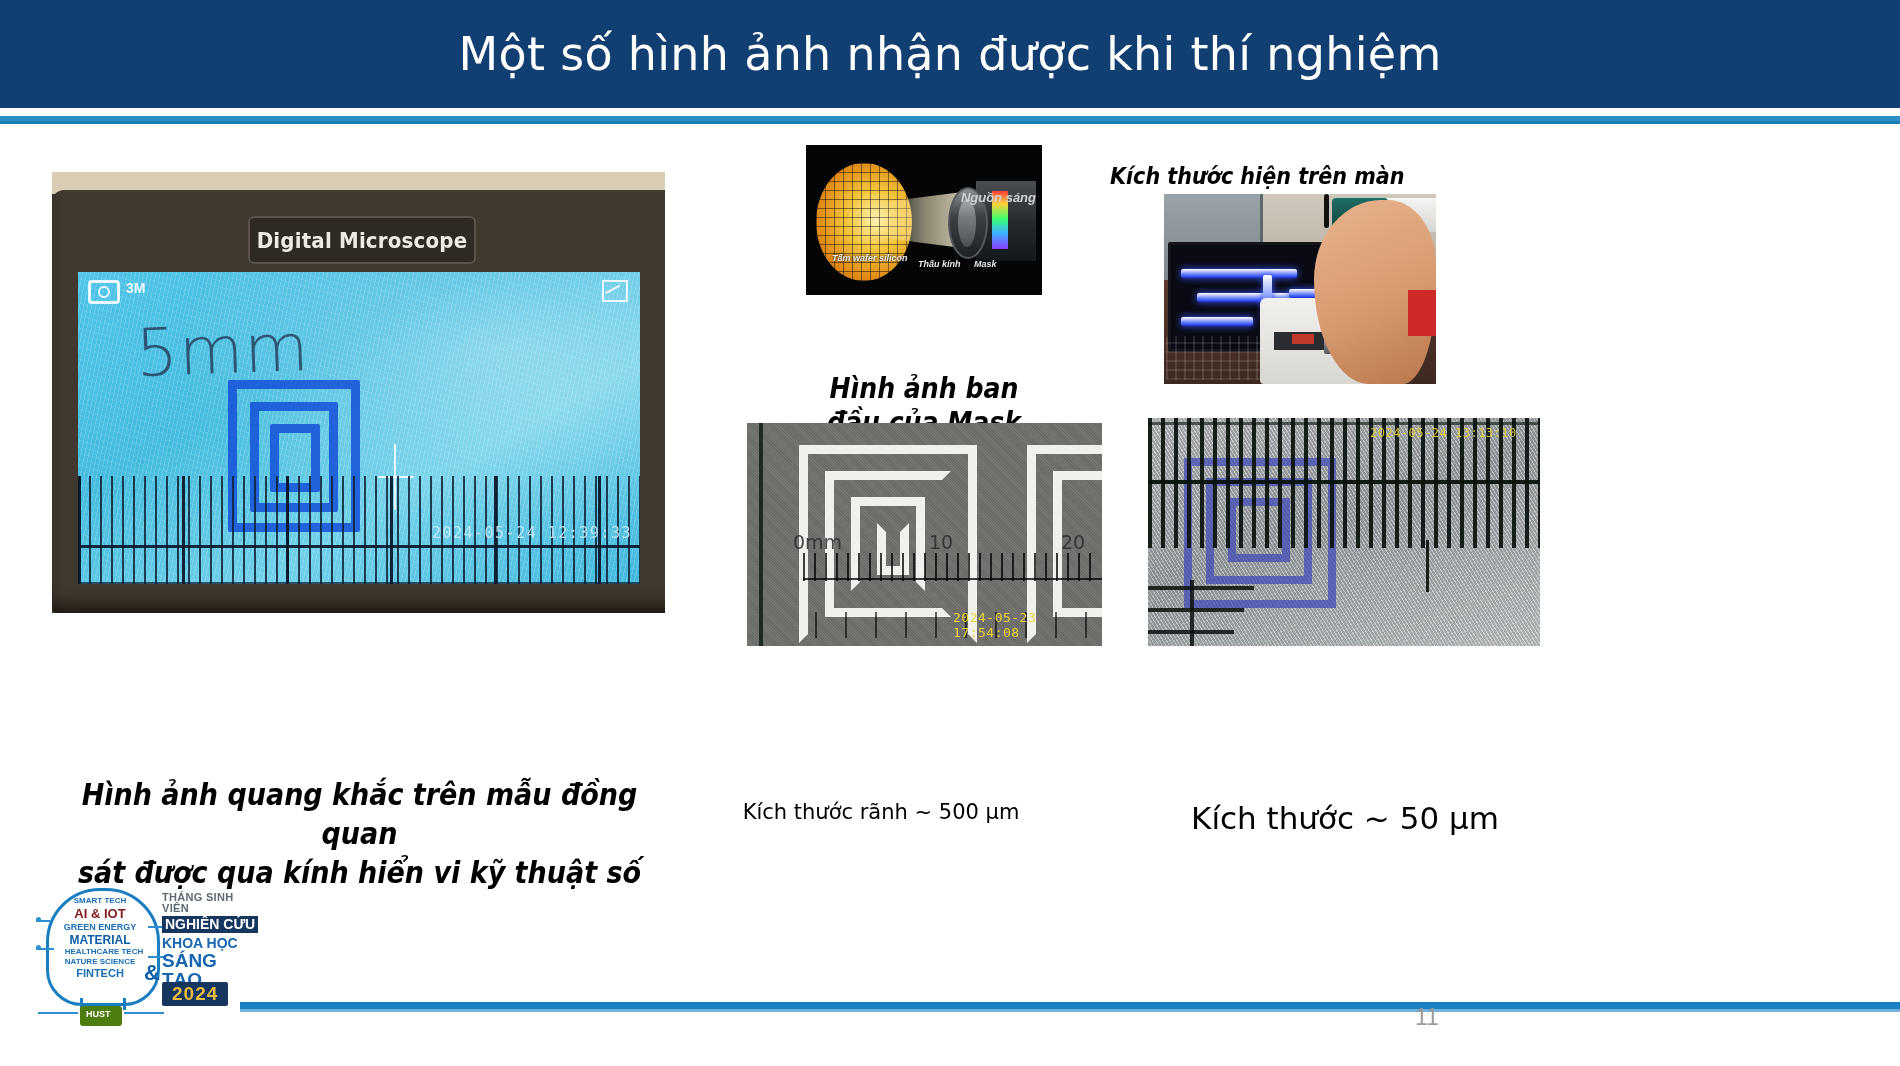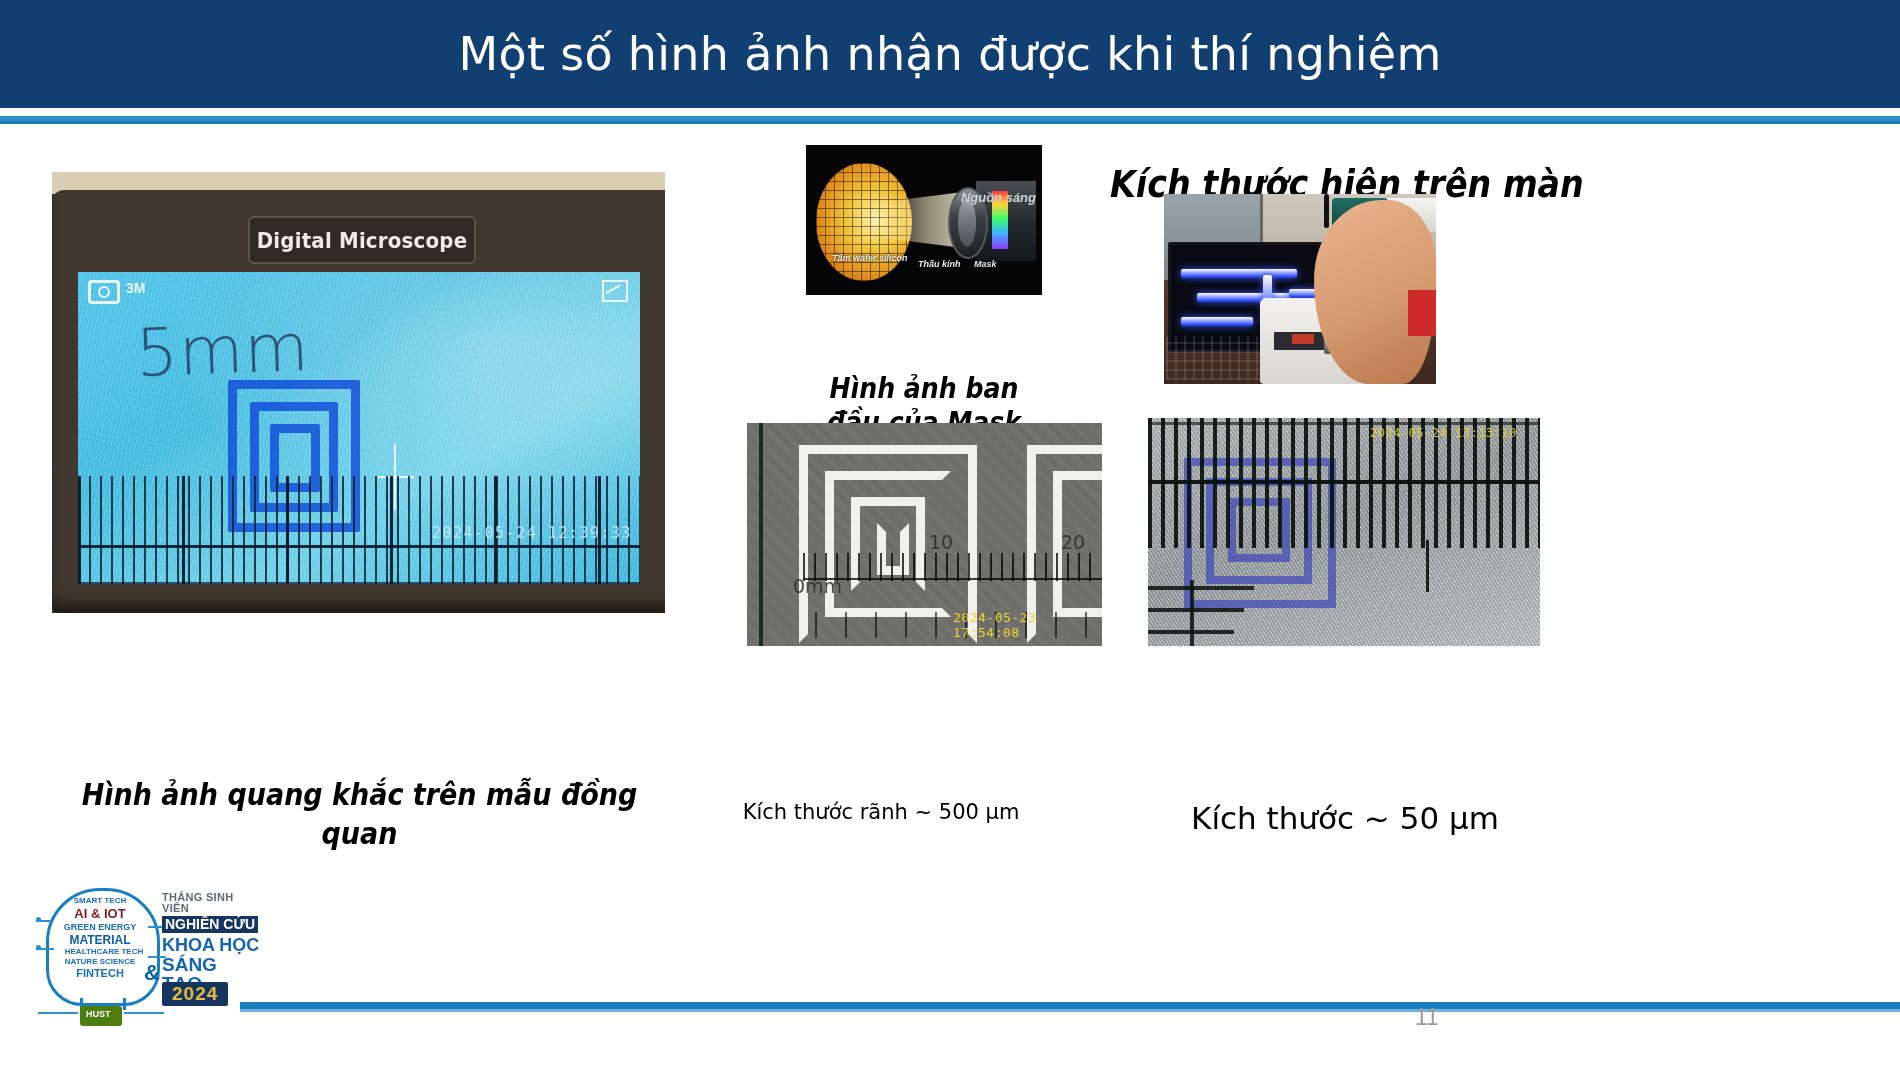--- a/index.html
+++ b/index.html
@@ -154,21 +154,21 @@
   .m3{left:104px;top:74px;width:56px;height:76px;border-bottom-color:transparent;}
   .m4{left:130px;top:100px;width:14px;height:34px;border-top-color:transparent;}
   .m5{left:280px;top:22px;width:150px;height:180px;border-bottom-color:transparent;}
   .m6{left:306px;top:48px;width:98px;height:128px;border-right-color:transparent;}
   .gr-rul{position:absolute;left:56px;top:130px;width:290px;height:28px;
     background:repeating-linear-gradient(90deg,rgba(0,0,0,.75) 0 2px,rgba(0,0,0,0) 2px 11px);}
   .gr-rul2{position:absolute;left:68px;bottom:8px;width:290px;height:26px;
     background:repeating-linear-gradient(90deg,rgba(0,0,0,.6) 0 2px,rgba(0,0,0,0) 2px 30px);}
   .gr-base{position:absolute;left:56px;top:155px;width:300px;height:2px;background:rgba(0,0,0,.75);}
   .gr-t{position:absolute;color:#2b2b2b;font-size:19px;font-family:"DejaVu Sans",sans-serif;opacity:.85;}
-  .gr-t0{left:46px;top:108px;margin-top:44px;}
+  .gr-t0{left:46px;top:108px;}
   .gr-t10{left:182px;top:108px;}
   .gr-t20{left:314px;top:108px;}
   .gr-stamp{position:absolute;left:206px;bottom:6px;color:#e9d52e;font-size:13px;
     font-family:"DejaVu Sans Mono",monospace;letter-spacing:.5px;}
 
   
   #photo-micro50{left:1148px;top:418px;width:392px;height:228px;
     background:linear-gradient(160deg,#b9bcbe,#9aa0a3 45%,#c2c6c8 100%);}
   .mt-noise{position:absolute;inset:0;opacity:.55;
     background:repeating-linear-gradient(58deg,rgba(255,255,255,.55) 0 1px,rgba(0,0,0,.22) 1px 3px);}
@@ -190,21 +190,21 @@
   .mt-stamp{position:absolute;left:222px;top:8px;color:#e4d32c;font-size:12px;
     font-family:"DejaVu Sans Mono",monospace;letter-spacing:.5px;opacity:.9;}
 
   
   .cap{position:absolute;text-align:center;color:#000;}
   .cap-bold-italic{font-weight:700;font-style:italic;
     font-family:"DejaVu Sans Condensed","Liberation Sans",sans-serif;}
   #cap-microscope{left:52px;top:775px;width:615px;font-size:30px;line-height:1.30;
     font-stretch:condensed;}
   #cap-mask{left:806px;top:372px;width:236px;font-size:28px;line-height:1.22;}
-  #head-screen-size{left:1110px;top:163px;width:480px;font-size:37px;text-align:left;}
+  #head-screen-size{left:1110px;top:163px;width:480px;font-size:23px;text-align:left;}
   #cap-groove{left:696px;top:800px;width:370px;font-size:21px;font-weight:400;font-style:normal;
     font-family:"DejaVu Sans",sans-serif;}
   #cap-size50{left:1150px;top:800px;width:390px;font-size:31px;font-weight:400;font-style:normal;
     font-family:"DejaVu Sans",sans-serif;}
 
   
   .footer-rule{position:absolute;left:240px;top:1002px;width:1660px;height:7px;
     background:#1c7fc4;}
   .footer-rule::after{content:"";position:absolute;left:0;top:7px;width:1660px;height:3px;
     background:#6fb3dd;}
@@ -234,21 +234,21 @@
   .bw.w2{font-size:13px;color:#7f1d1d;}
   .bw.w3{font-size:9px;}
   .bw.w4{font-size:12px;color:#0d5fa8;}
   .bw.w5{font-size:8px;padding-left:8px;}
   .bw.w6{font-size:8px;}
   .bw.w7{font-size:11px;}
   .logo-txt{position:absolute;left:126px;top:6px;width:100px;line-height:1.02;}
   .lt1{font-size:11px;color:#5f6b73;font-weight:700;letter-spacing:.3px;display:block;}
   .lt2{display:block;background:#14365f;color:#ffffff;font-size:14px;font-weight:700;
     padding:1px 3px;margin-top:2px;width:max-content;}
-  .lt3{display:block;font-size:18px;color:#1565b0;font-weight:700;margin-top:3px;}
+  .lt3{display:block;font-size:14px;color:#1565b0;font-weight:700;margin-top:3px;}
   .lt4{display:block;font-size:19px;color:#1565b0;font-weight:700;margin-top:1px;}
   .amp{position:absolute;left:108px;top:74px;font-size:22px;color:#0d5fa8;font-weight:700;}
   .year{position:absolute;left:126px;top:96px;background:#14365f;color:#e8b93c;
     font-size:19px;font-weight:700;padding:1px 10px;border-radius:2px;letter-spacing:1px;}
 </style>
 </head>
 <body>
 
 <div class="slide">
 
@@ -278,20 +278,21 @@
         <div class="ruler-minor"></div>
         <div class="ruler-major"></div>
         <div class="ruler-base"></div>
         <div class="ruler-base2"></div>
         <div class="mic-stamp">2024-05-24 12:39:33</div>
       </div>
     </div>
   </div>
   <div class="cap cap-bold-italic" id="cap-microscope">
     <div>Hình ảnh quang khắc trên mẫu đồng quan</div>
+    <div>sát được qua kính hiển vi kỹ thuật số</div>
   </div>
 
   <div class="pic" id="photo-mask">
     <div class="wafer"></div>
     <div class="beam"></div>
     <div class="barrel"></div>
     <div class="lens"></div>
     <div class="mask-strip"></div>
     <div class="src-label">
       <span>Nguồn sáng</span>

